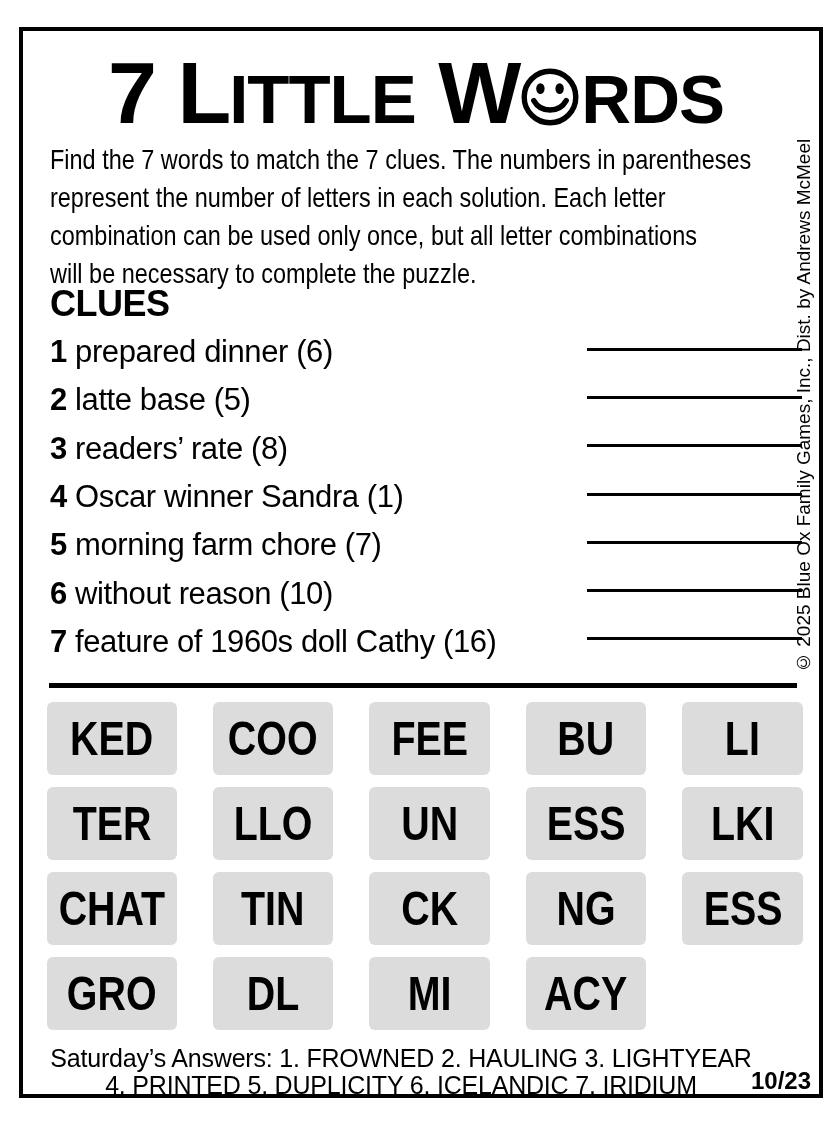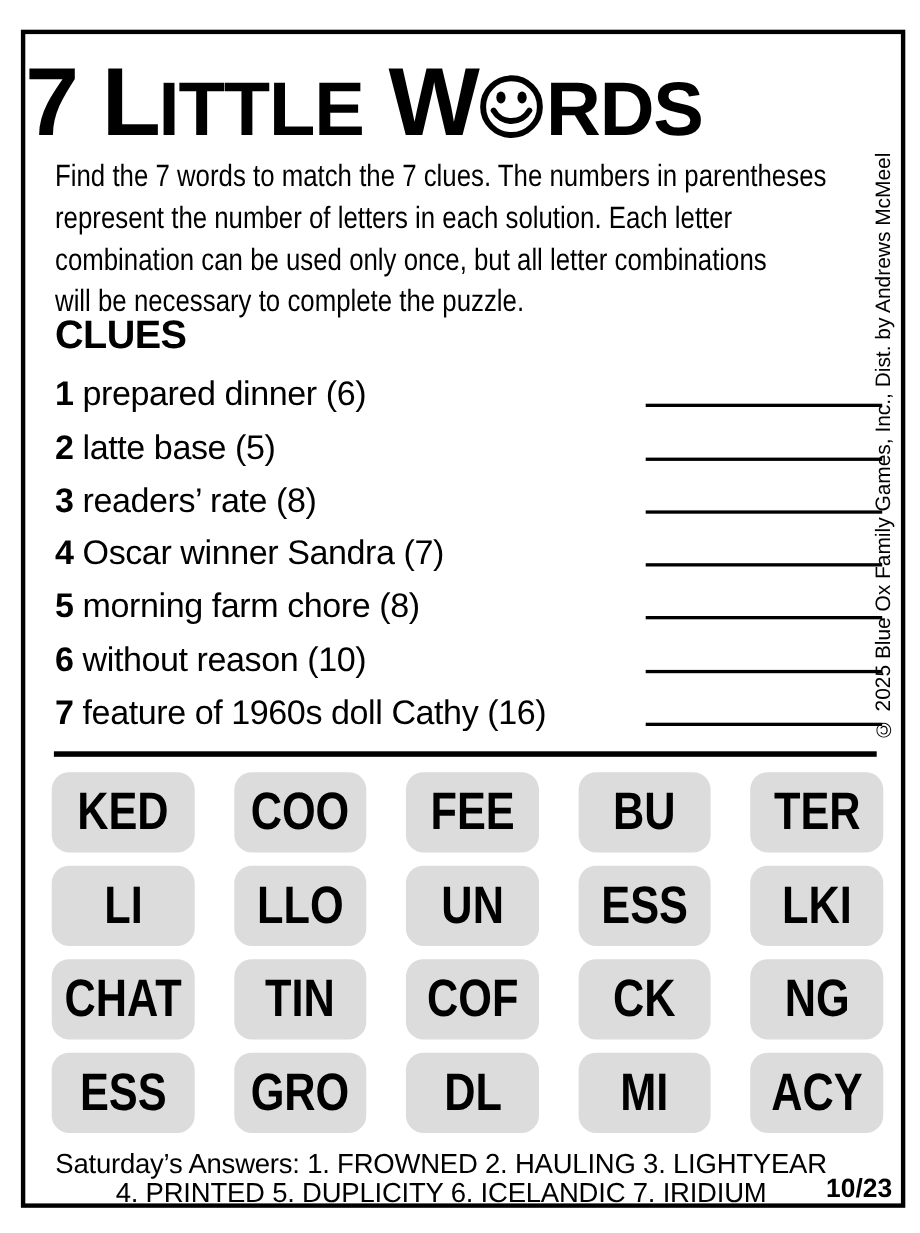--- a/index.html
+++ b/index.html
@@ -7,60 +7,60 @@
     width:836px;height:1121px;position:relative;
     font-family:"Liberation Sans", sans-serif;color:#000;
     overflow:hidden;
   }
   .frame{
     position:absolute;left:19px;top:27px;width:804px;height:1071px;
     border:4px solid #000;box-sizing:border-box;background:#fff;
   }
   
   .title{
-    position:absolute;left:0;right:10px;top:20px;
+    position:absolute;left:0;right:10px;top:20px;text-align:center;
     font-weight:bold;white-space:nowrap;line-height:84px;
   }
   .title .big{font-size:88px;letter-spacing:-2px;}
   .title .small{font-size:69px;letter-spacing:-1px;}
   .smiley{display:inline-block;vertical-align:-4px;margin:0 1px;}
   
   .instructions{
     position:absolute;left:27px;top:110px;width:880px;
     font-size:28px;line-height:38px;white-space:pre-line;
     transform:scaleX(0.838);transform-origin:left top;
   }
   
   .clues-section{position:absolute;left:27px;top:253px;width:752px;}
   .col-headers{
     display:flex;justify-content:space-between;align-items:flex-end;
     font-weight:bold;font-size:36px;line-height:40px;margin-bottom:4px;
     letter-spacing:-0.5px;
     text-align:center;
   }
   .clue-row{
-    display:flex;justify-content:space-between;align-items:flex-end;
+    display:flex;justify-content:space-between;align-items:center;
     height:48.3px;
   }
   .clue-text{font-size:31px;letter-spacing:-0.4px;white-space:nowrap;}
   .clue-num{font-weight:bold;}
   .sol-line{
     width:215px;flex:0 0 215px;border-bottom:3px solid #000;
     margin-bottom:6px;height:0;
   }
   
   .divider{position:absolute;left:26px;top:652px;width:748px;height:5px;background:#000;}
   
   .tiles{
     position:absolute;left:24px;top:671px;width:756px;
     display:grid;grid-template-columns:repeat(5,1fr);
     column-gap:36px;row-gap:12px;
   }
   .tile{
-    height:73px;background:#dcdcdc;border-radius:16px;
+    height:73px;background:#dcdcdc;border-radius:6px;
     display:flex;align-items:center;justify-content:center;
   }
   .tile span{
     font-weight:bold;font-size:48px;letter-spacing:0;
     transform:scaleX(0.82);transform-origin:center;
     white-space:nowrap;
   }
   
   .footer{
     position:absolute;left:0;right:40px;top:1014px;text-align:center;
@@ -106,25 +106,25 @@
     </div>
     <div class="clue-row">
       <span class="clue-text"><span class="clue-num">2</span> <span>latte base (5)</span></span>
       <div class="sol-line"></div>
     </div>
     <div class="clue-row">
       <span class="clue-text"><span class="clue-num">3</span> <span>readers’ rate (8)</span></span>
       <div class="sol-line"></div>
     </div>
     <div class="clue-row">
-      <span class="clue-text"><span class="clue-num">4</span> <span>Oscar winner Sandra (7)</span></span>
-      <div class="sol-line"></div>
-    </div>
-    <div class="clue-row">
-      <span class="clue-text"><span class="clue-num">5</span> <span>morning farm chore (8)</span></span>
+      <span class="clue-text"><span class="clue-num">4</span> <span>Oscar winner Sandra (1)</span></span>
+      <div class="sol-line"></div>
+    </div>
+    <div class="clue-row">
+      <span class="clue-text"><span class="clue-num">5</span> <span>morning farm chore (7)</span></span>
       <div class="sol-line"></div>
     </div>
     <div class="clue-row">
       <span class="clue-text"><span class="clue-num">6</span> <span>without reason (10)</span></span>
       <div class="sol-line"></div>
     </div>
     <div class="clue-row">
       <span class="clue-text"><span class="clue-num">7</span> <span>feature of 1960s doll Cathy (16)</span></span>
       <div class="sol-line"></div>
     </div>
@@ -139,45 +139,42 @@
     <div class="tile">
         <span>COO</span>
       </div>
     <div class="tile">
         <span>FEE</span>
       </div>
     <div class="tile">
         <span>BU</span>
       </div>
     <div class="tile">
+        <span>LI</span>
+      </div>
+    <div class="tile">
         <span>TER</span>
       </div>
     <div class="tile">
-        <span>LI</span>
-      </div>
-    <div class="tile">
         <span>LLO</span>
       </div>
     <div class="tile">
         <span>UN</span>
       </div>
     <div class="tile">
         <span>ESS</span>
       </div>
     <div class="tile">
         <span>LKI</span>
       </div>
     <div class="tile">
         <span>CHAT</span>
       </div>
     <div class="tile">
         <span>TIN</span>
-      </div>
-    <div class="tile">
-        <span>COF</span>
       </div>
     <div class="tile">
         <span>CK</span>
       </div>
     <div class="tile">
         <span>NG</span>
       </div>
     <div class="tile">
         <span>ESS</span>
       </div>

